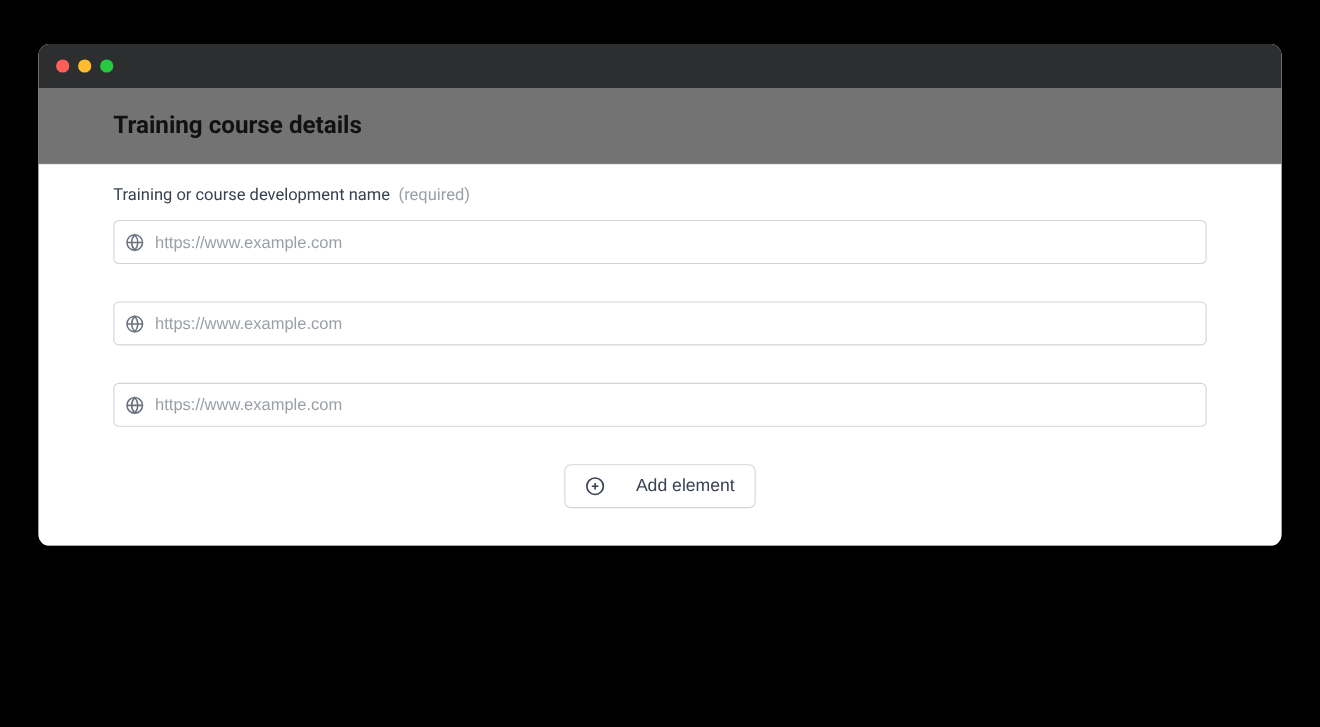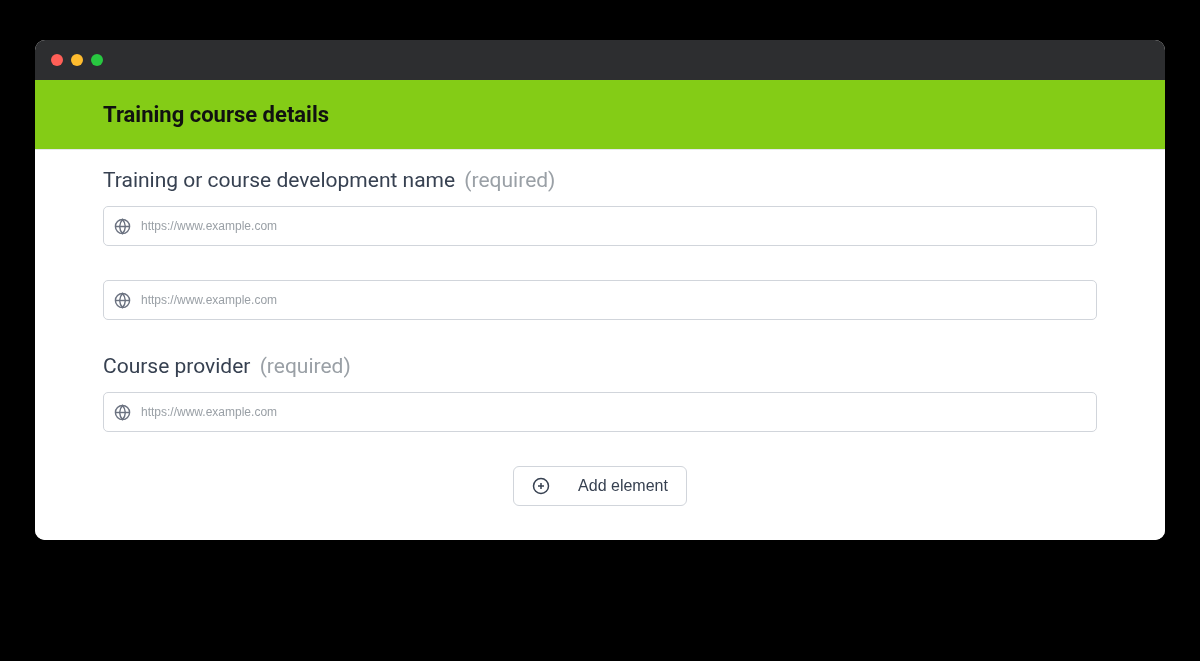--- a/index.html
+++ b/index.html
@@ -33,38 +33,38 @@
     }
     .traffic-light {
       width: 12px;
       height: 12px;
       border-radius: 50%;
     }
     .traffic-light.red { background: #ff5f57; }
     .traffic-light.yellow { background: #febc2e; }
     .traffic-light.green { background: #28c840; }
     .header {
-      background: #84cc16;
+      background: #737373;
       padding: 22px 68px;
       border-bottom: 1px solid #e5e7eb;
     }
     .header h1 {
       font-size: 22px;
       font-weight: 700;
       color: #111;
     }
     .form-body {
       padding: 18px 68px 34px 68px;
       background: #fff;
     }
     .form-group {
       margin-bottom: 34px;
     }
     .form-label {
-      font-size: 21px;
+      font-size: 15px;
       color: #374151;
       margin-bottom: 14px;
       display: block;
     }
     .form-label .required {
       color: #9aa0a6;
       margin-left: 4px;
     }
     .input-wrapper {
       display: flex;
@@ -79,21 +79,21 @@
       width: 17px;
       height: 17px;
       flex-shrink: 0;
       margin-right: 10px;
       color: #6b7280;
     }
     .input-wrapper input {
       border: none;
       outline: none;
       flex: 1;
-      font-size: 12px;
+      font-size: 15px;
       color: #111;
       background: transparent;
     }
     .input-wrapper input::placeholder {
       color: #9aa0a6;
     }
     .add-button-row {
       display: flex;
       justify-content: center;
       margin-top: 28px;
@@ -151,24 +151,20 @@
         <svg class="input-icon" viewBox="0 0 24 24" fill="none" stroke="currentColor" stroke-width="2">
           <circle cx="12" cy="12" r="10"></circle>
           <line x1="2" y1="12" x2="22" y2="12"></line>
           <path d="M12 2a15.3 15.3 0 0 1 4 10 15.3 15.3 0 0 1-4 10 15.3 15.3 0 0 1-4-10 15.3 15.3 0 0 1 4-10z"></path>
         </svg>
         <input type="text" placeholder="https://www.example.com" style="">
       </div>
     </div>
 
     <div class="form-group">
-      <label class="form-label">
-        <span>Course provider</span>
-        <span class="required">(required)</span>
-      </label>
       <div class="input-wrapper">
         <svg class="input-icon" viewBox="0 0 24 24" fill="none" stroke="currentColor" stroke-width="2">
           <circle cx="12" cy="12" r="10"></circle>
           <line x1="2" y1="12" x2="22" y2="12"></line>
           <path d="M12 2a15.3 15.3 0 0 1 4 10 15.3 15.3 0 0 1-4 10 15.3 15.3 0 0 1-4-10 15.3 15.3 0 0 1 4-10z"></path>
         </svg>
         <input type="text" placeholder="https://www.example.com" style="">
       </div>
     </div>
 

